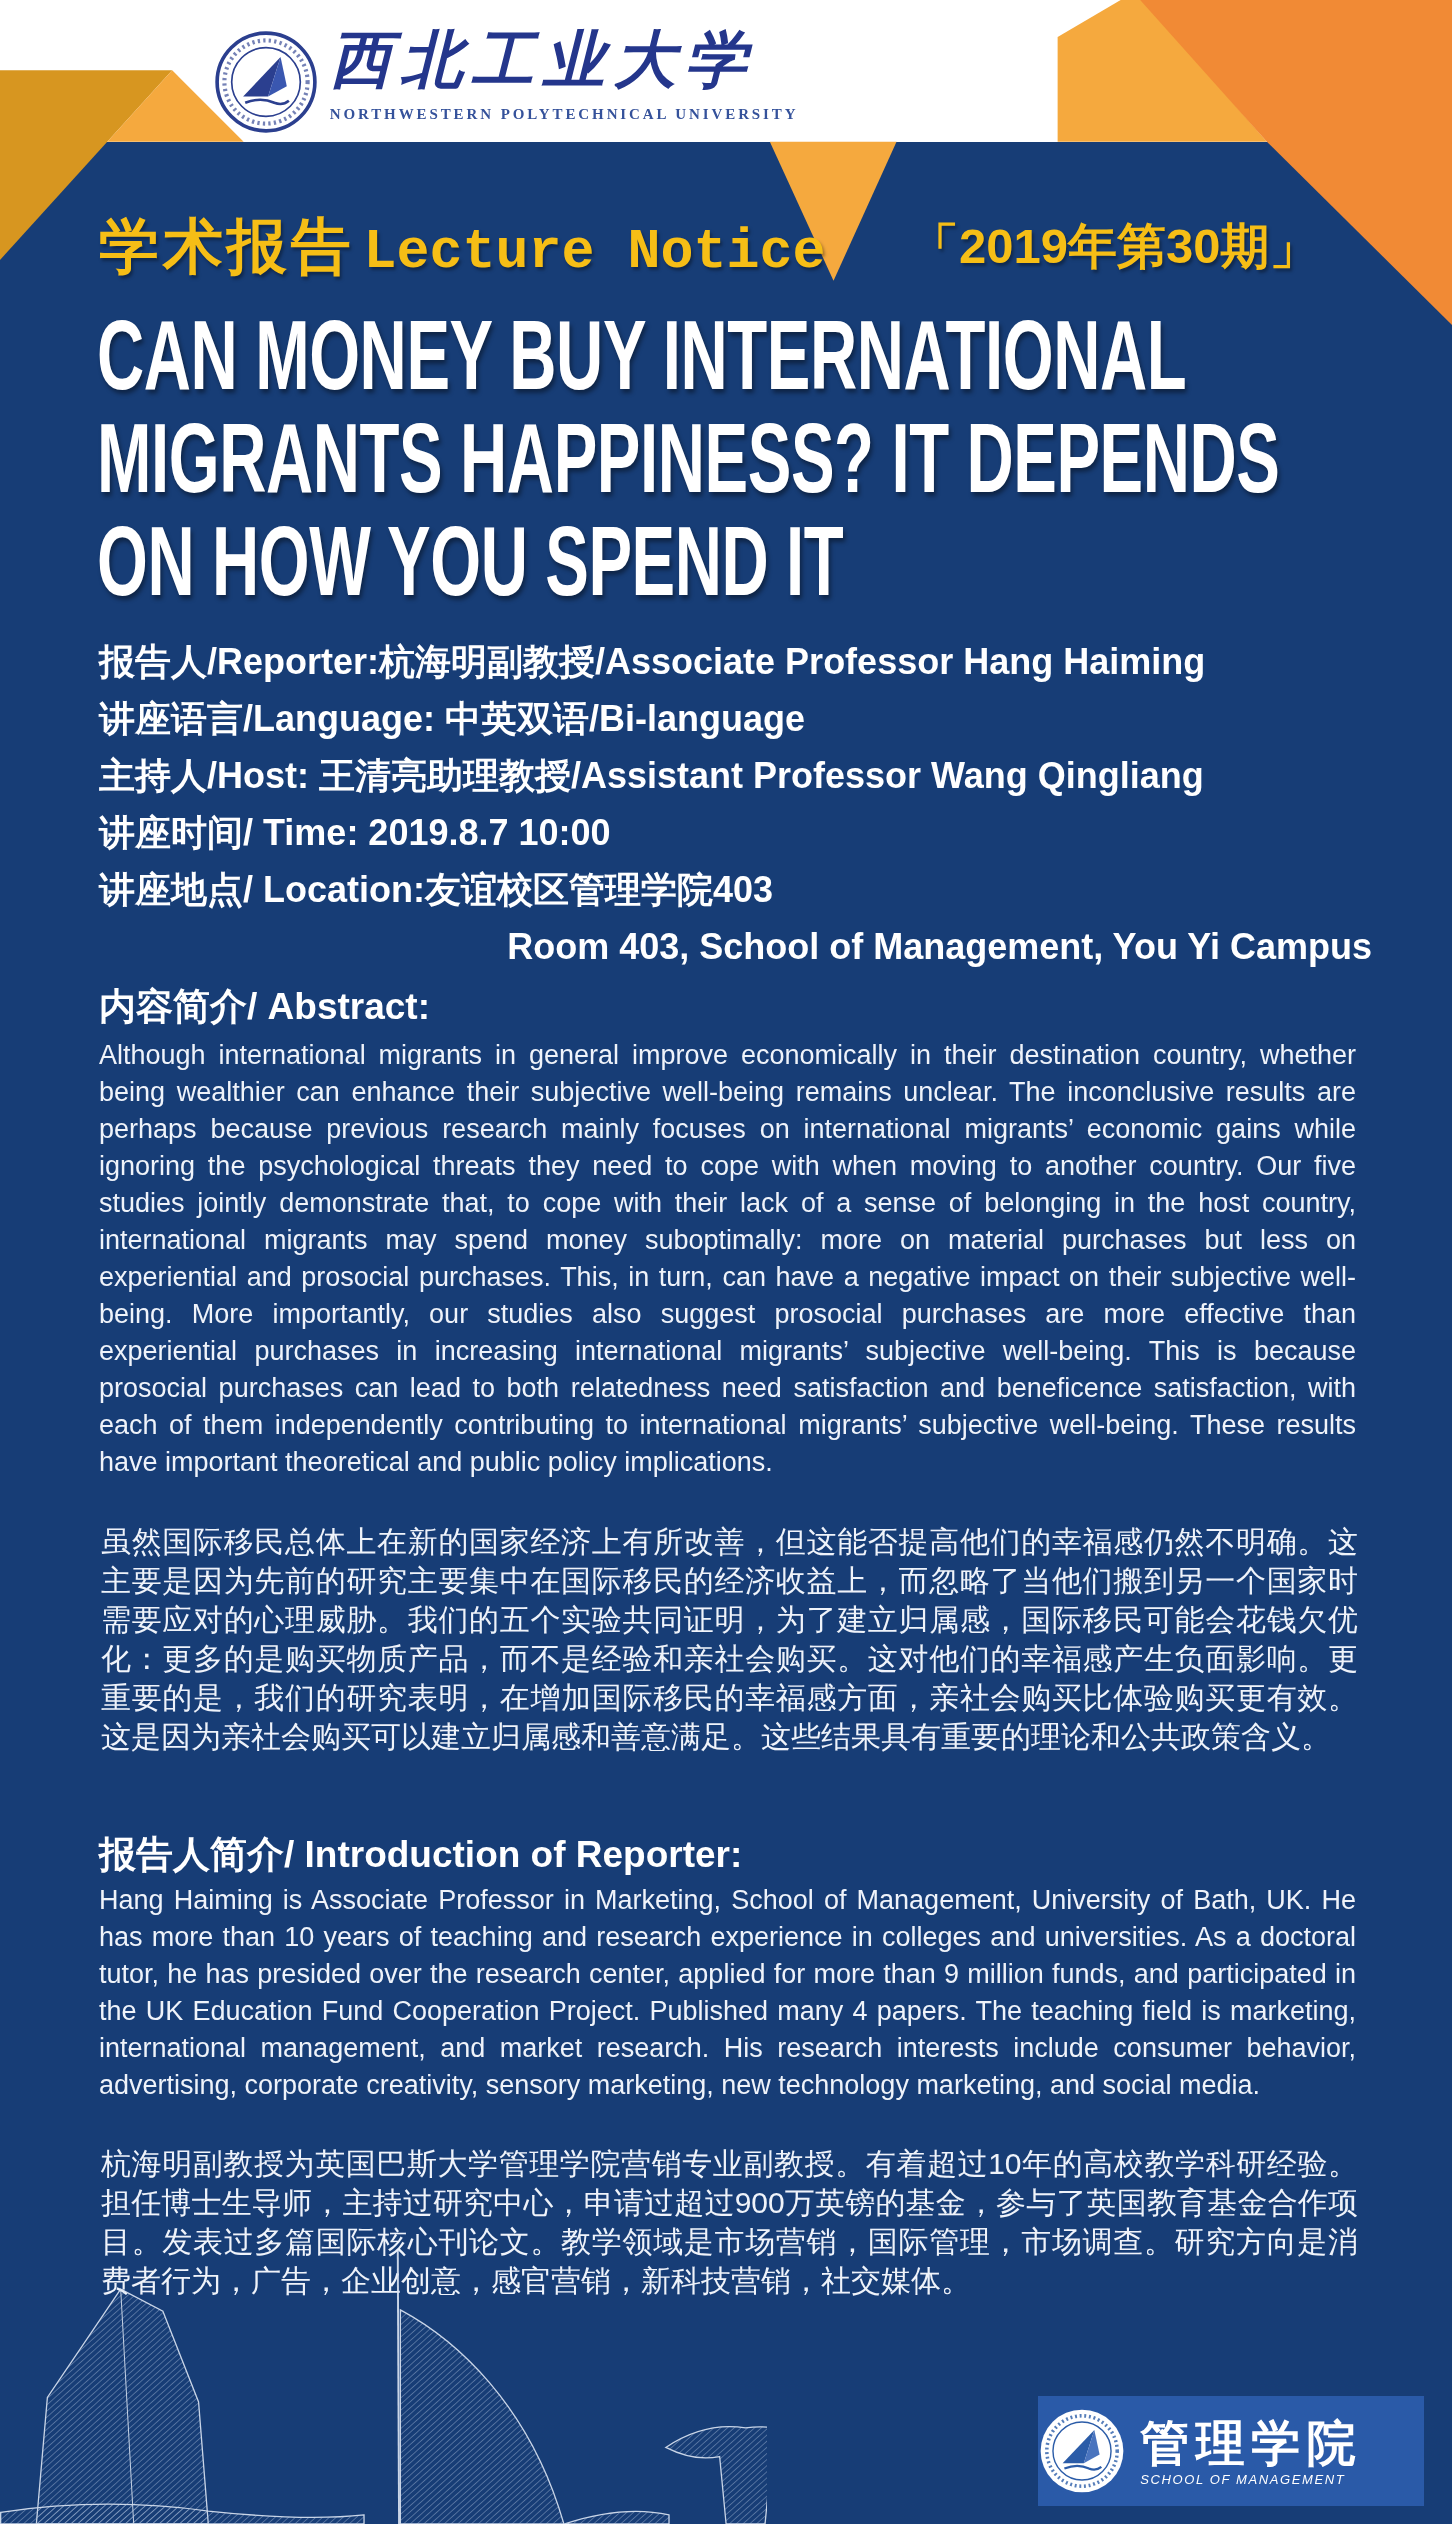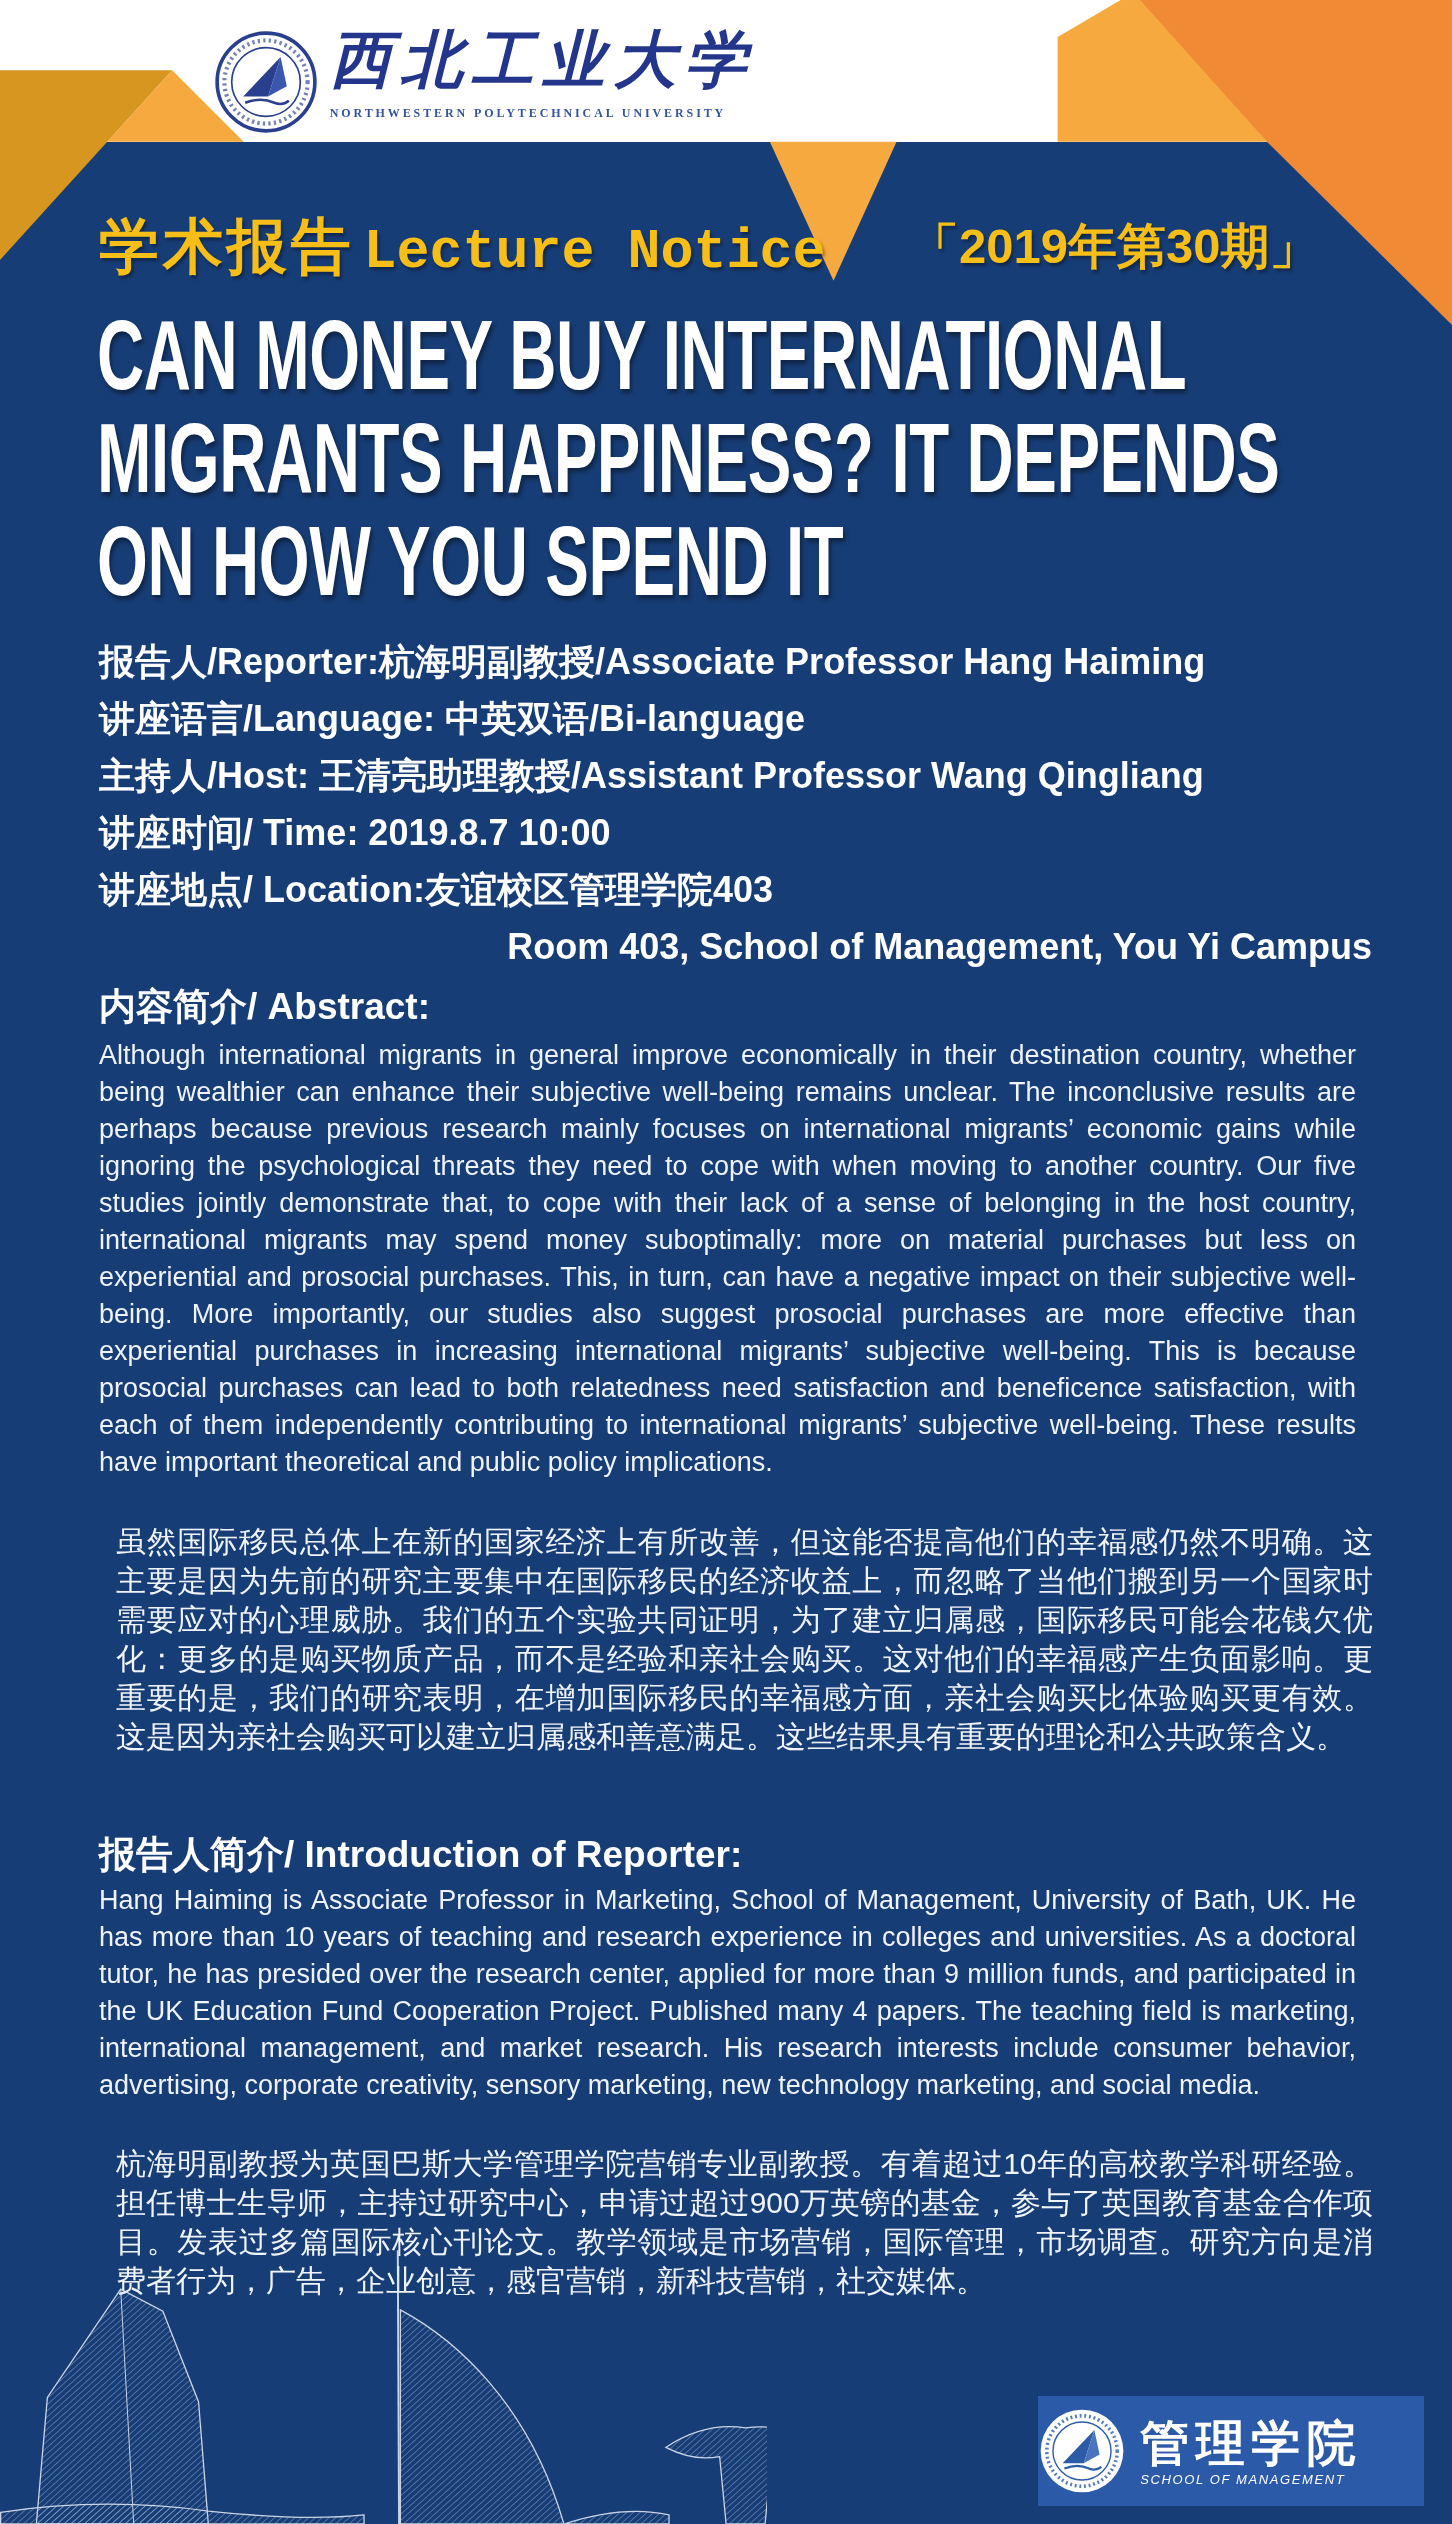--- a/index.html
+++ b/index.html
@@ -11,21 +11,21 @@
   
   .white-band{position:absolute;left:0;top:0;width:1452px;height:142px;background:#ffffff;}
   .logo-row{position:absolute;left:214px;top:18px;height:123px;display:flex;align-items:flex-start;}
   .emblem{width:104px;height:104px;margin-top:11.7px;}
   .uni-text{margin-left:11.7px;}
   .uni-cn{
     font-family:"DejaVu Serif", serif;font-weight:bold;font-style:italic;
     color:#24368C;font-size:62px;line-height:84px;letter-spacing:9px;white-space:nowrap;
   }
   .uni-en{
-    font-family:"Liberation Serif", serif;color:#35529B;font-size:12px;
+    font-family:"Liberation Serif", serif;color:#35529B;font-size:15px;
     letter-spacing:2.9px;margin-top:3.9px;white-space:nowrap;font-weight:bold;
   }
   .top-decor{position:absolute;left:0;top:0;pointer-events:none;}
   
   .banner{position:absolute;left:99px;top:207px;white-space:nowrap;}
   .banner-cn{font-size:60px;font-weight:bold;color:#F6BE16;letter-spacing:3.9px;text-shadow:1.9px 2.6px 3.2px rgba(0,0,0,.35);}
   .banner-en{font-family:"Liberation Mono", monospace;font-size:55px;font-weight:bold;color:#F6BE16;margin-left:6px;text-shadow:1.9px 2.6px 3.2px rgba(0,0,0,.35);}
   .issue{position:absolute;left:910px;top:214px;font-size:49px;font-weight:bold;color:#F6BE16;white-space:nowrap;text-shadow:1.9px 2.6px 3.2px rgba(0,0,0,.35);}
   
   .main-title{position:absolute;left:97px;top:303px;}
@@ -38,21 +38,21 @@
   .info-block{position:absolute;left:99px;top:633px;width:1273px;}
   .info-line{font-size:36px;font-weight:bold;color:#ffffff;line-height:57px;white-space:nowrap;}
   .info-line.indent{padding-left:195px;text-align:right;}
   
   .sec-heading{position:absolute;left:99px;font-size:37px;font-weight:bold;color:#ffffff;white-space:nowrap;}
   .para-en{
     position:absolute;left:99px;width:1257px;color:#EFF3FA;
     font-size:27px;line-height:37px;text-align:justify;
   }
   .para-cn{
-    position:absolute;left:116px;width:1257px;color:#EFF3FA;
+    position:absolute;left:101px;width:1257px;color:#EFF3FA;
     font-size:30px;line-height:39px;text-align:justify;
   }
   
   .footer-box{
     position:absolute;left:1038px;top:2396px;width:386px;height:110px;
     background:#2A5AA8;display:flex;align-items:center;padding-left:0;box-sizing:border-box;
   }
   .footer-emblem{width:88px;height:88px;flex:0 0 auto;}
   .footer-text{margin-left:14.3px;}
   .footer-cn{font-family:"DejaVu Serif", serif;font-weight:bold;font-size:49px;color:#ffffff;letter-spacing:6.5px;line-height:56px;white-space:nowrap;}

